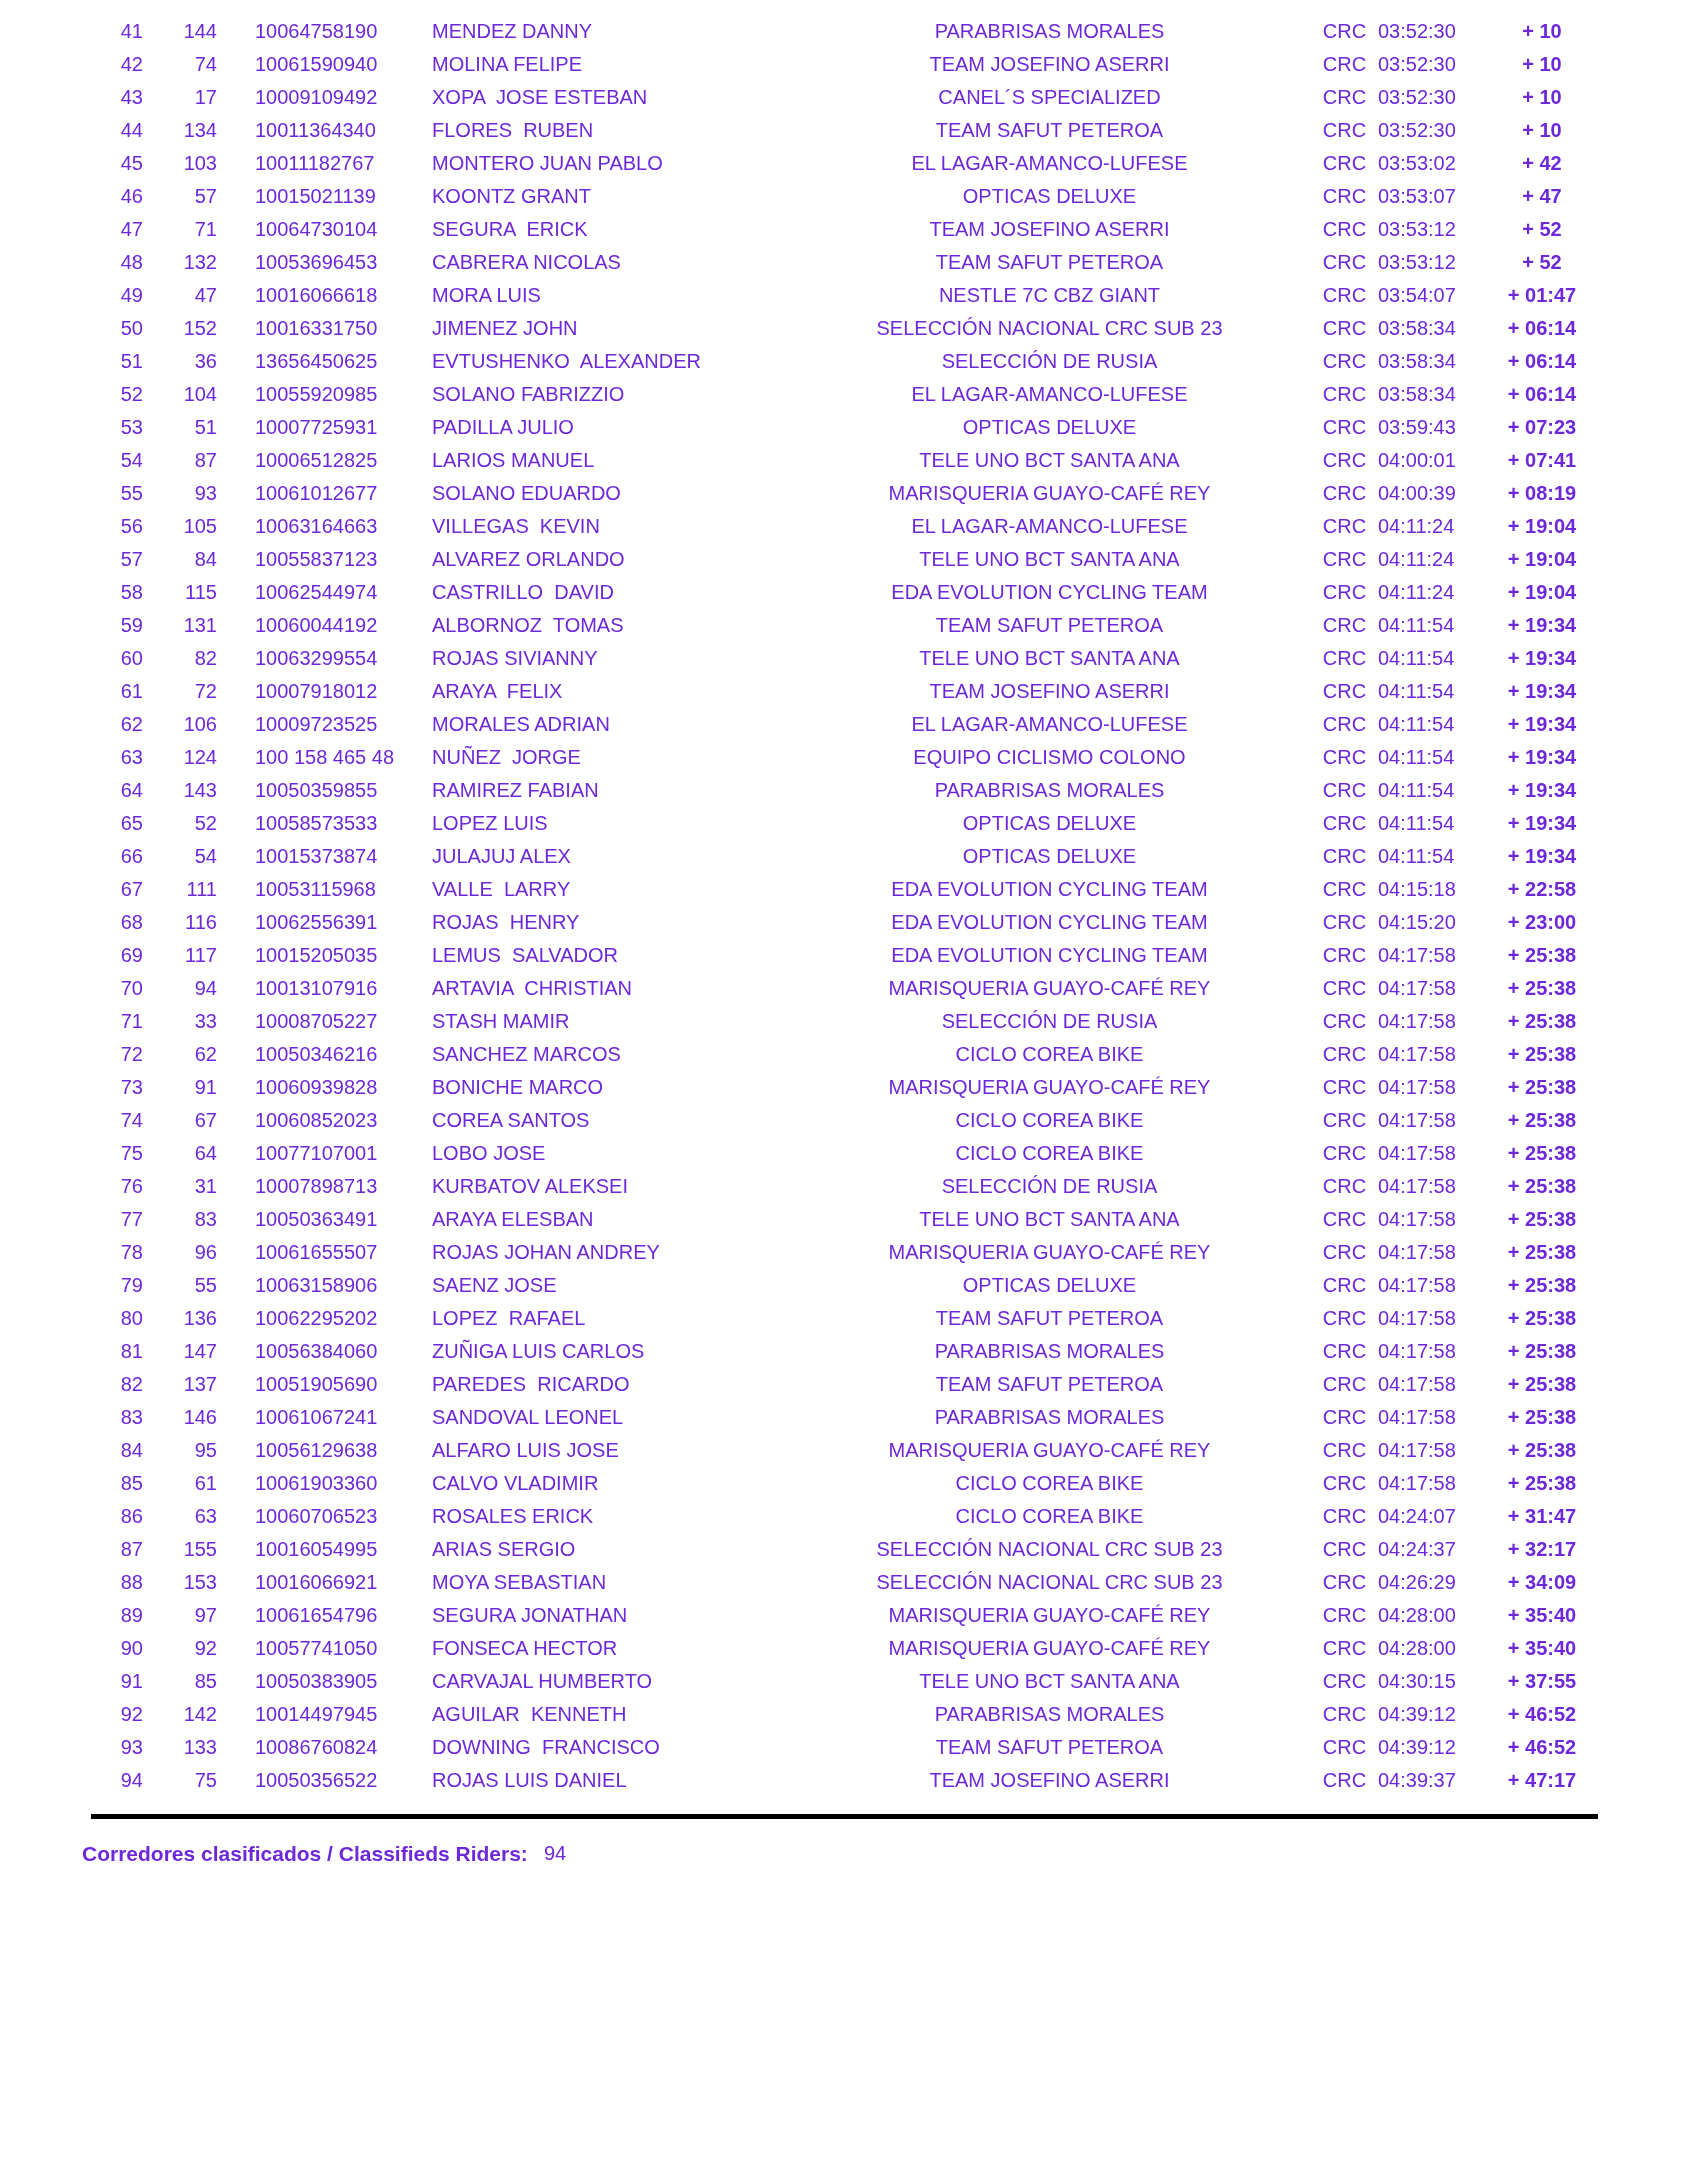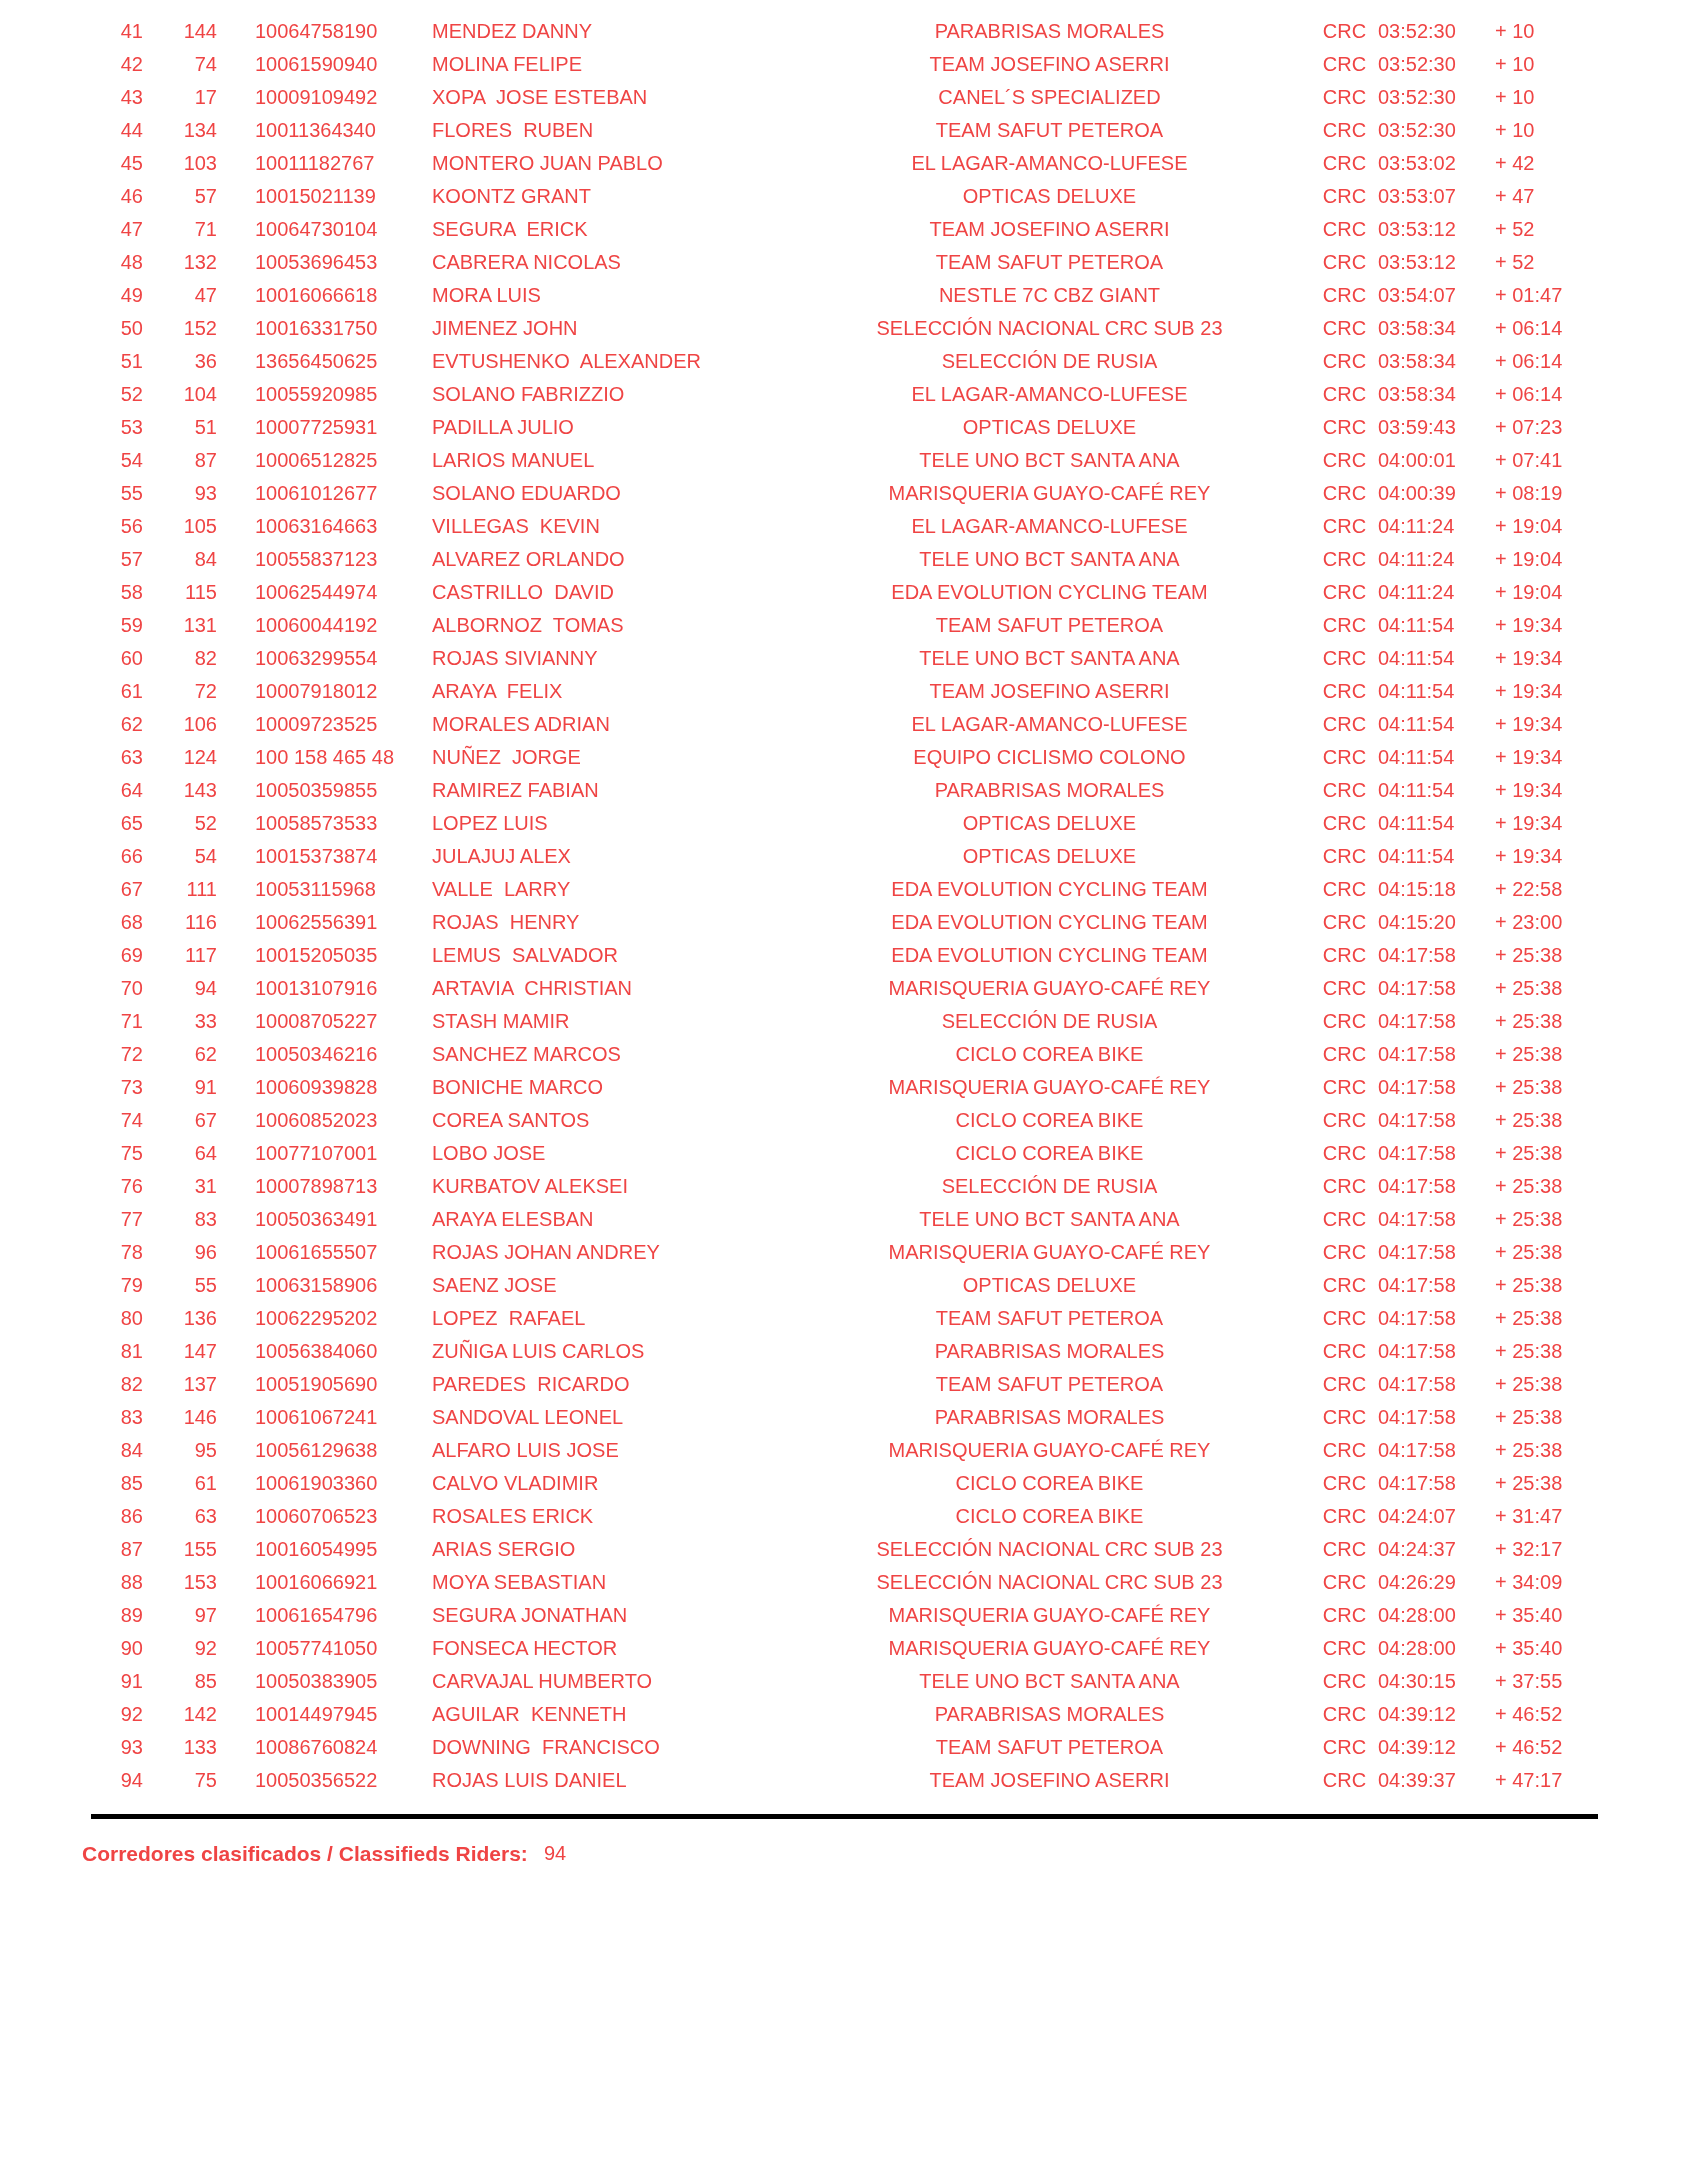--- a/index.html
+++ b/index.html
@@ -1,21 +1,21 @@
 <!DOCTYPE html>
 <html><head>
 <meta charset="utf-8">
 <style>
   html, body { margin: 0; padding: 0; background: #ffffff; }
   .page {
     position: relative;
     width: 1683px;
     height: 2178px;
     background: #ffffff;
-    color: #ef4444;
+    color: #6d28d9;
     font-family: "Liberation Sans", "DejaVu Sans", sans-serif;
     font-size: 20px;
     overflow: hidden;
   }
   .results-table {
     position: absolute;
     left: 0;
     top: 14px;
     width: 1589px;
   }
@@ -26,21 +26,21 @@
     align-items: center;
   }
   .c { white-space: pre; overflow: visible; line-height: 1; }
   .rank { text-align: right; }
   .bib  { text-align: right; }
   .uci  { padding-left: 38px; text-align: left; }
   .name { text-align: left; }
   .team { text-align: center; }
   .nat  { padding-left: 14px; text-align: center; }
   .time { text-align: left; }
-  .gap  { text-align: left; }
+  .gap  { text-align: center; font-weight: bold; }
   .bottom-rule {
     position: absolute;
     left: 91px;
     top: 1814px;
     width: 1507px;
     height: 5px;
     background: #000000;
   }
   .footer {
     position: absolute;

